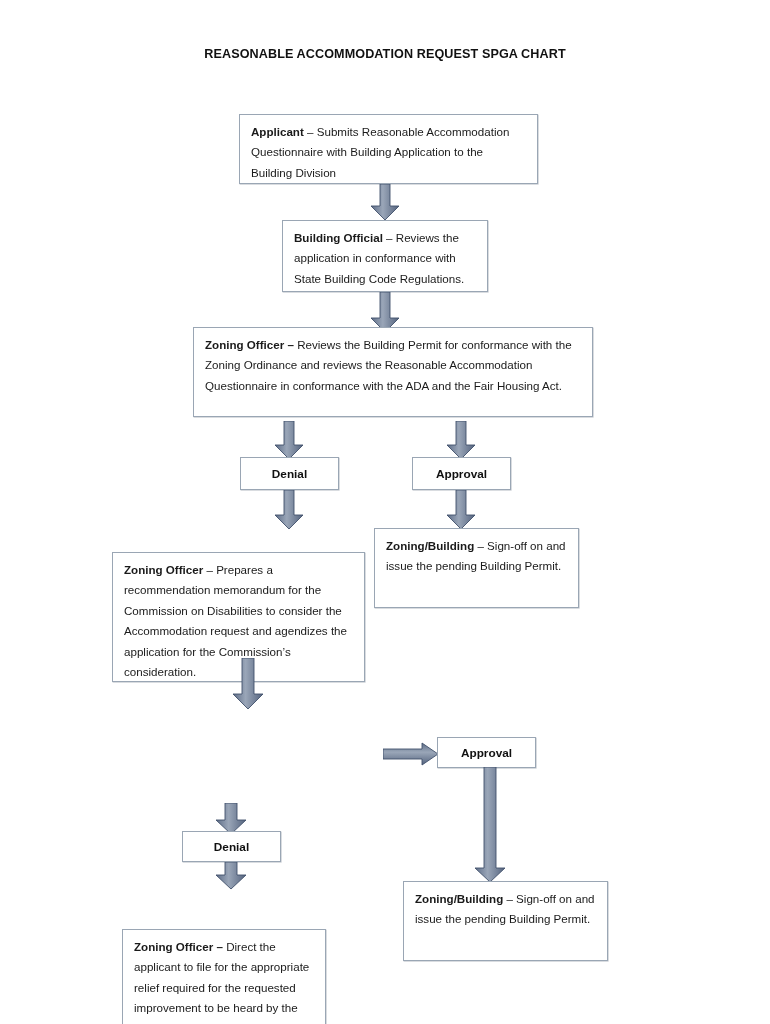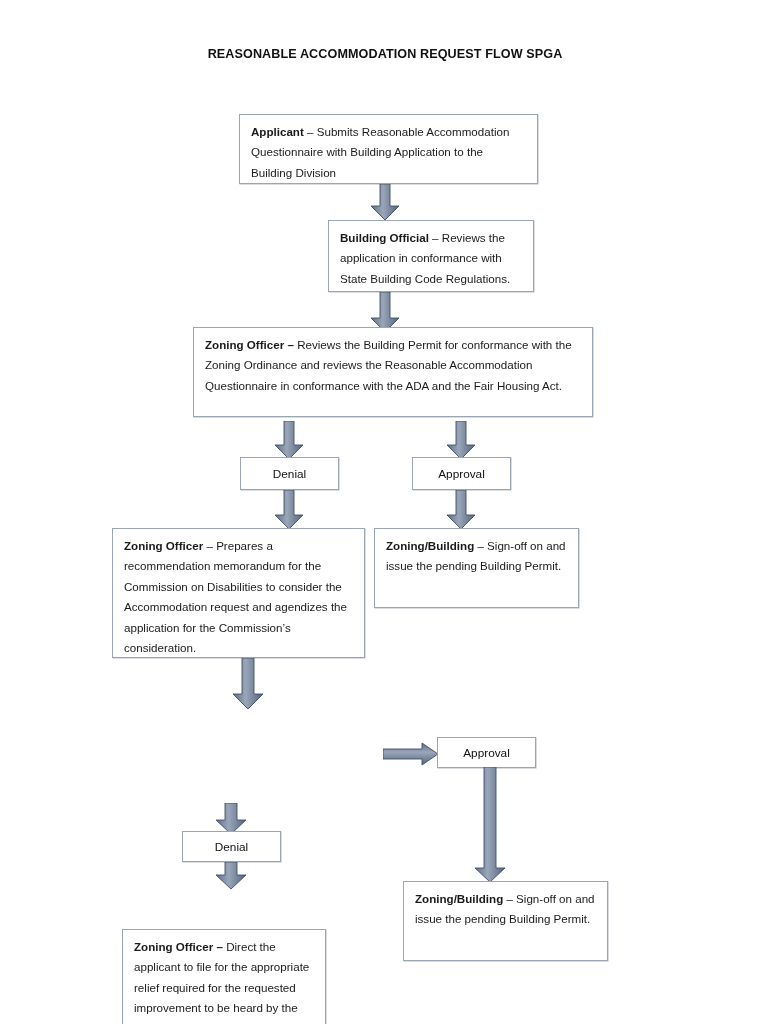--- a/index.html
+++ b/index.html
@@ -50,60 +50,60 @@
     font-weight: bold;
     font-style: italic;
   }
   .decision {
     position: absolute;
     box-sizing: border-box;
     background: #ffffff;
     border: 1px solid #9aa6b4;
     box-shadow: 0.6px 0.6px 0 rgba(140,150,162,0.55);
     font-size: 11.8px;
-    font-weight: normal;
+    font-weight: bold;
     color: #111111;
     display: flex;
     align-items: center;
     justify-content: center;
     text-align: center;
   }
 
   
   .arrow {
     position: absolute;
     pointer-events: none;
   }
   .arrow svg { display: block; }
 </style>
 </head>
 <body>
 
 <div id="page">
 
-  <div id="chart-title">REASONABLE ACCOMMODATION REQUEST FLOW SPGA</div>
+  <div id="chart-title">REASONABLE ACCOMMODATION REQUEST SPGA CHART</div>
 
   <div class="node" style="left:239px; top:114px; width:299px; height:70px;">
     <b>Applicant</b><span> – </span><span>Submits Reasonable Accommodation Questionnaire with Building Application to the Building Division</span>
   </div>
 
   <div class="arrow" style="left:368px; top:184px;">
     <svg width="34" height="37" viewBox="0 0 34 37">
       <defs>
         <linearGradient id="gv1" x1="0" y1="0" x2="1" y2="0">
           <stop offset="0%" stop-color="#5e6d87"></stop>
           <stop offset="42%" stop-color="#9aa6b8"></stop>
           <stop offset="100%" stop-color="#54637e"></stop>
         </linearGradient>
       </defs>
       <path d="M12,0 L22,0 L22,22 L31,22 L17,36 L3,22 L12,22 Z" fill="url(#gv1)" stroke="#41506b" stroke-width="0.9"></path>
     </svg>
   </div>
 
-  <div class="node" style="left:282px; top:220px; width:206px; height:72px;margin-left:46px;">
+  <div class="node" style="left:282px; top:220px; width:206px; height:72px;">
     <b>Building Official</b><span> – </span><span>Reviews the application in conformance with State Building Code Regulations.</span>
   </div>
 
   <div class="arrow" style="left:368px; top:292px;">
     <svg width="34" height="41" viewBox="0 0 34 41">
       <defs>
         <linearGradient id="gv2" x1="0" y1="0" x2="1" y2="0">
           <stop offset="0%" stop-color="#5e6d87"></stop>
           <stop offset="42%" stop-color="#9aa6b8"></stop>
           <stop offset="100%" stop-color="#54637e"></stop>
@@ -170,21 +170,21 @@
         <linearGradient id="gv6" x1="0" y1="0" x2="1" y2="0">
           <stop offset="0%" stop-color="#5e6d87"></stop>
           <stop offset="42%" stop-color="#9aa6b8"></stop>
           <stop offset="100%" stop-color="#54637e"></stop>
         </linearGradient>
       </defs>
       <path d="M12,0 L22,0 L22,25 L31,25 L17,39 L3,25 L12,25 Z" fill="url(#gv6)" stroke="#41506b" stroke-width="0.9"></path>
     </svg>
   </div>
 
-  <div class="node" style="left:112px; top:528px; width:253px; height:130px;">
+  <div class="node" style="left:112px; top:552px; width:253px; height:130px;">
     <b>Zoning Officer</b><span> – </span><span>Prepares a recommendation memorandum for the Commission on Disabilities to consider the Accommodation request and agendizes the application for the Commission’s consideration.</span>
   </div>
 
   <div class="node" style="left:374px; top:528px; width:205px; height:80px;">
     <b>Zoning/Building</b><span> – </span><span>Sign-off on and issue the pending Building Permit.</span>
   </div>
 
   <div class="arrow" style="left:230px; top:658px;">
     <svg width="36" height="52" viewBox="0 0 36 52">
       <defs>

